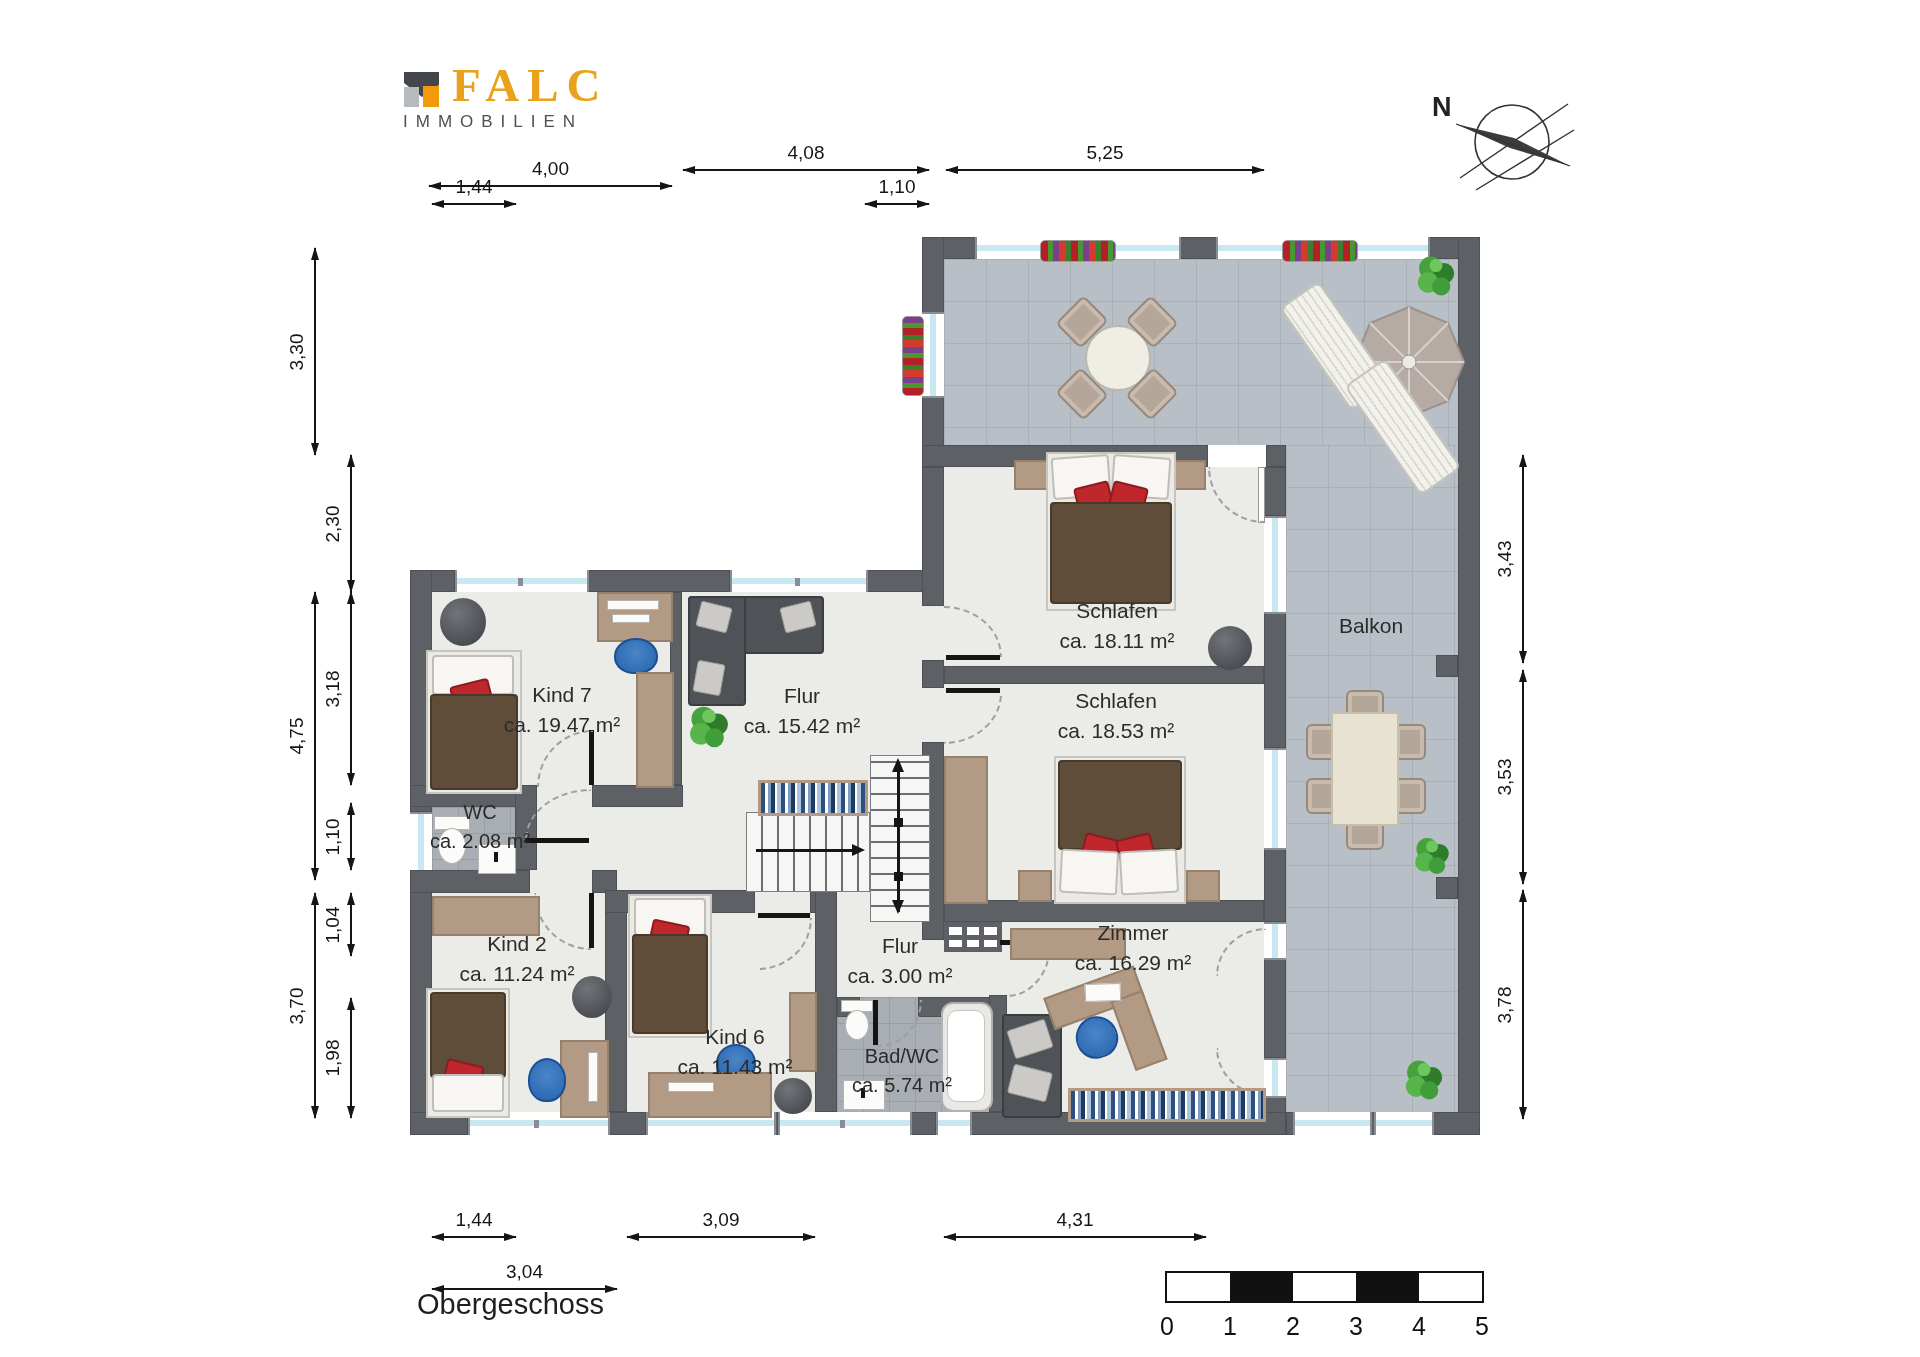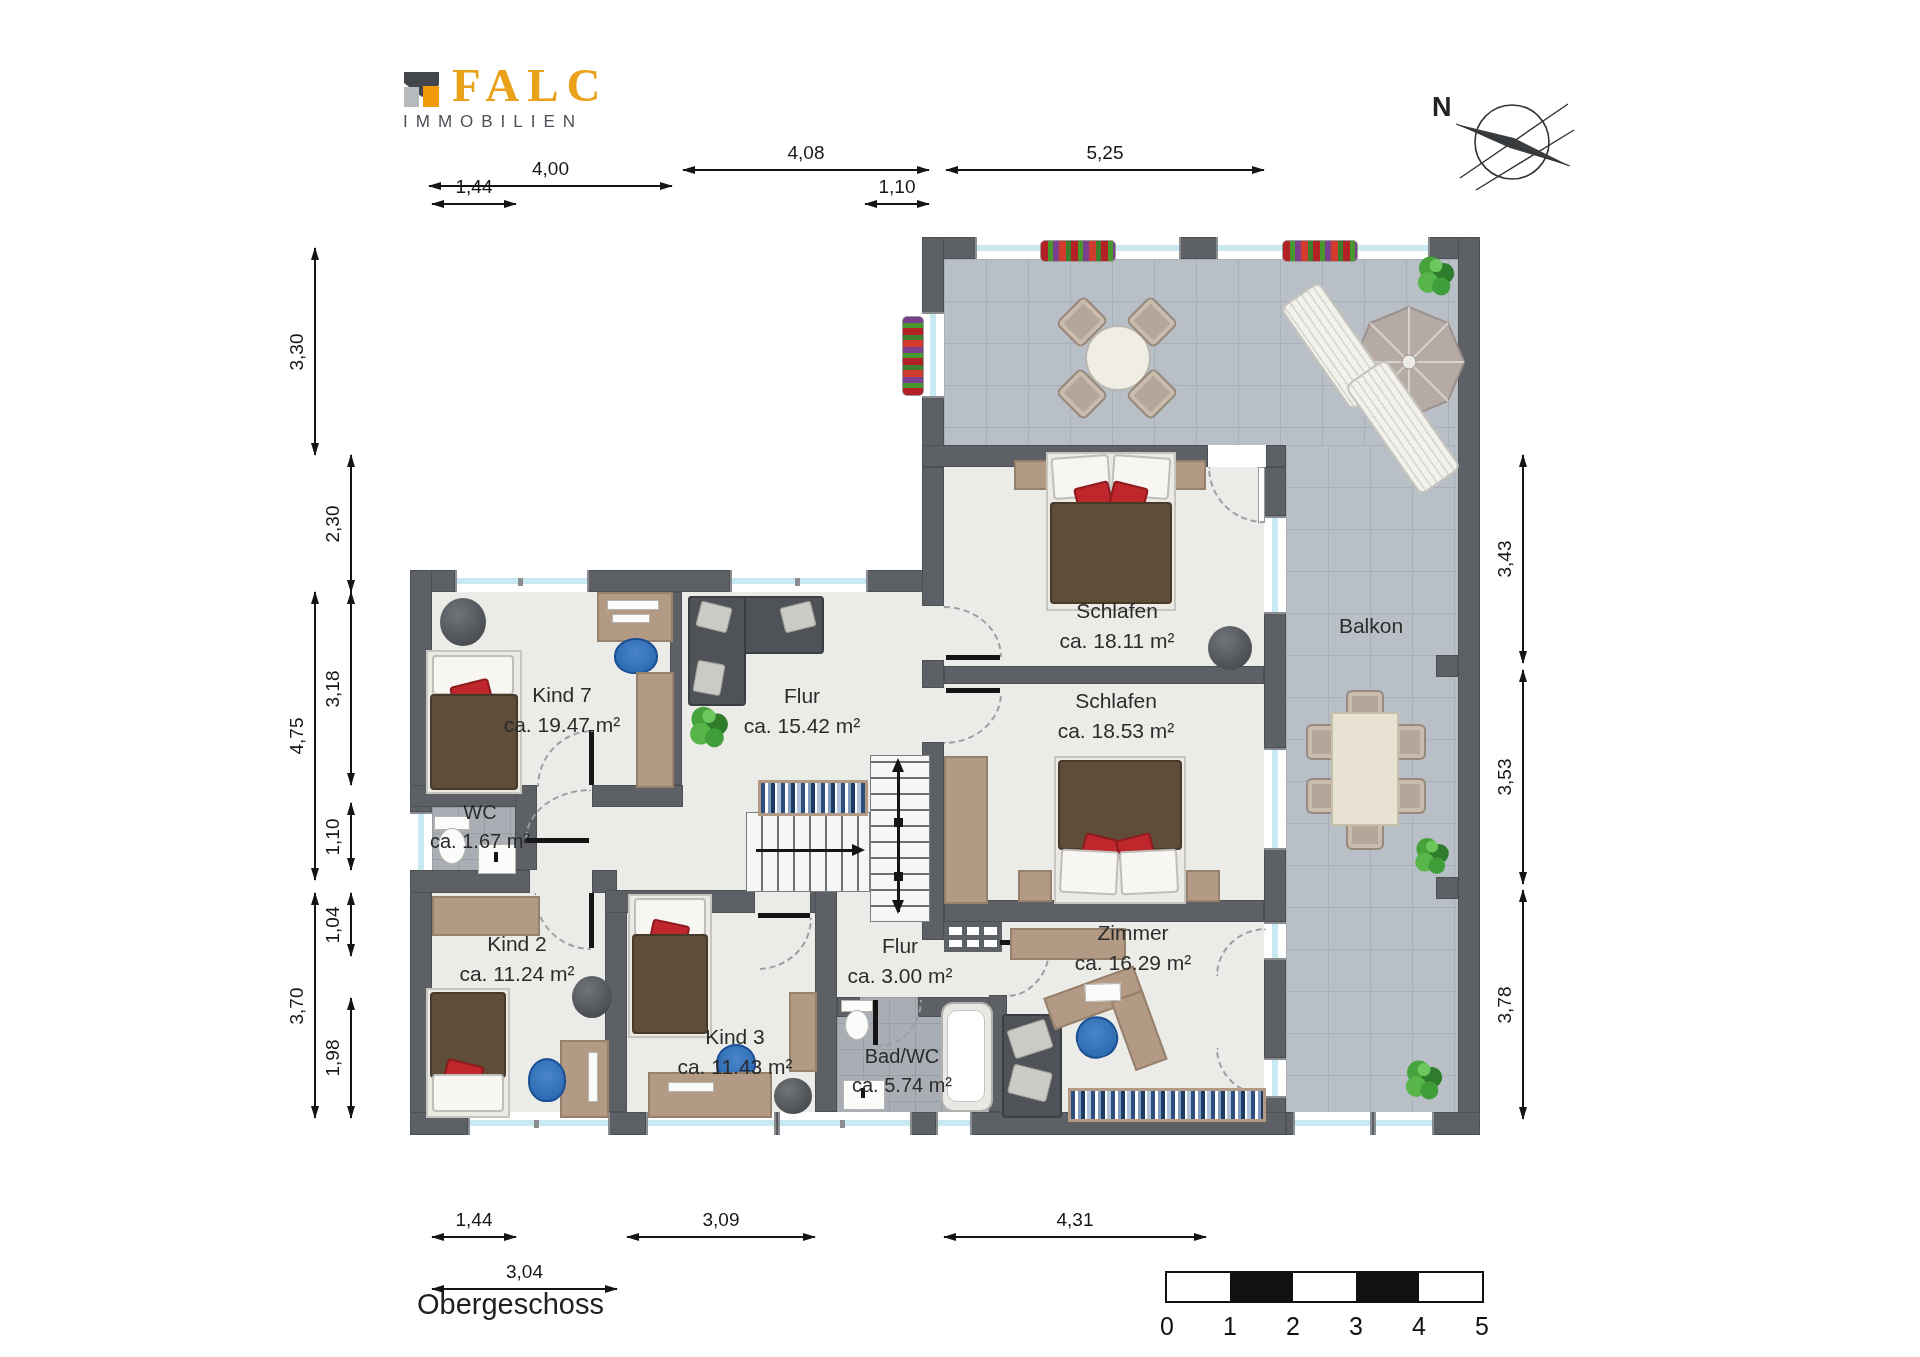--- a/index.html
+++ b/index.html
@@ -398,28 +398,28 @@
 <div class="rlabel" style="left:562px;top:710px">
   <div>Kind 7</div>
   <div>ca. 19.47 m²</div>
 </div>
 <div class="rlabel" style="left:802px;top:711px">
   <div>Flur</div>
   <div>ca. 15.42 m²</div>
 </div>
 <div class="rlabel" style="left:480px;top:827px;font-size:20px">
   <div>WC</div>
-  <div>ca. 1.67 m²</div>
+  <div>ca. 2.08 m²</div>
 </div>
 <div class="rlabel" style="left:517px;top:959px">
   <div>Kind 2</div>
   <div>ca. 11.24 m²</div>
 </div>
 <div class="rlabel" style="left:735px;top:1052px">
-  <div>Kind 3</div>
+  <div>Kind 6</div>
   <div>ca. 11.43 m²</div>
 </div>
 <div class="rlabel" style="left:900px;top:961px">
   <div>Flur</div>
   <div>ca. 3.00 m²</div>
 </div>
 <div class="rlabel" style="left:902px;top:1071px;font-size:20px">
   <div>Bad/WC</div>
   <div>ca. 5.74 m²</div>
 </div>

